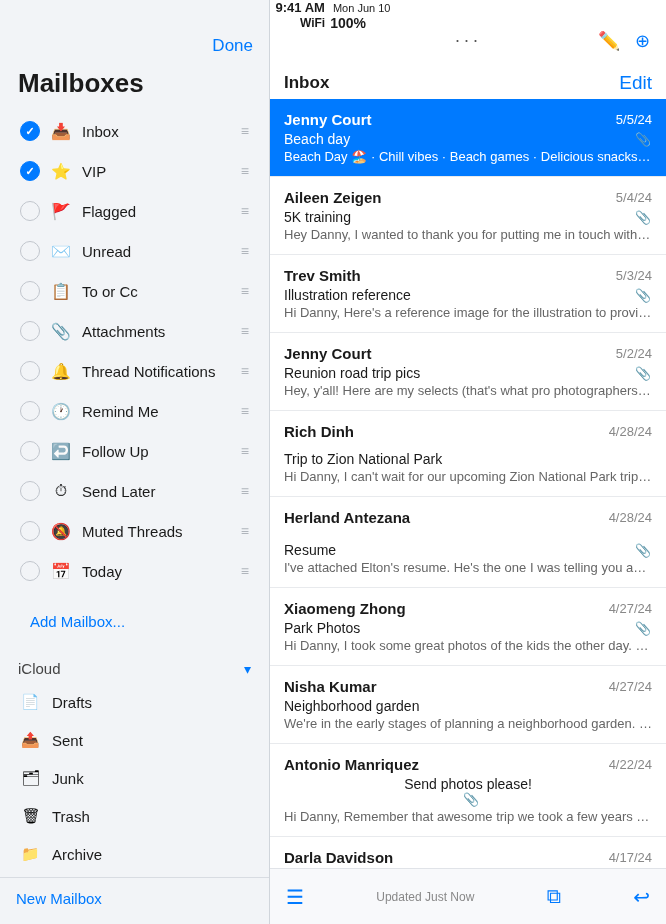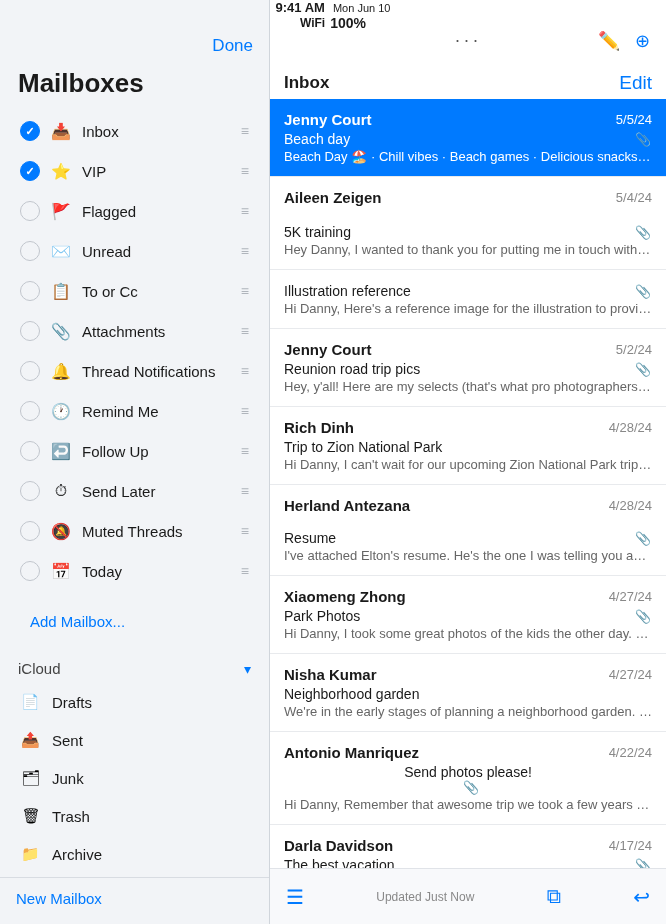--- a/index.html
+++ b/index.html
@@ -474,29 +474,33 @@
     </div>
     <div class="email-row3">
       <span class="email-preview">Beach Day 🏖️ · Chill vibes · Beach games · Delicious snacks · Excellent sunset viewin...</span>
     </div>
   </div>
       <div class="email-item">
     <div class="email-row1">
       <span class="email-sender">Aileen Zeigen</span>
       <span class="email-date">5/4/24</span>
     </div>
-    <div class="email-row3" style="margin-top:16px;justify-content:space-between;">
+    <div class="email-row3" style="margin-top:1px;justify-content:space-between;">
       <span class="email-subject">5K training</span>
       <span class="attachment-icon">📎</span>
     </div>
     <div class="email-row3">
       <span class="email-preview">Hey Danny, I wanted to thank you for putting me in touch with the local running...</span>
     </div>
   </div>
       <div class="email-item">
+    <div class="email-row1">
+      <span class="email-sender">Trev Smith</span>
+      <span class="email-date">5/3/24</span>
+    </div>
     <div class="email-row3" style="margin-top:1px;">
       <span class="email-subject">Illustration reference</span>
       <span class="attachment-icon">📎</span>
     </div>
     <div class="email-row3">
       <span class="email-preview">Hi Danny, Here's a reference image for the illustration to provide some direction. I wa...</span>
     </div>
   </div>
       <div class="email-item">
     <div class="email-row1">
@@ -509,21 +513,21 @@
     </div>
     <div class="email-row3">
       <span class="email-preview">Hey, y'all! Here are my selects (that's what pro photographers call them, right, Andre?...</span>
     </div>
   </div>
       <div class="email-item">
     <div class="email-row1">
       <span class="email-sender">Rich Dinh</span>
       <span class="email-date">4/28/24</span>
     </div>
-    <div class="email-row3" style="margin-top:1px;align-items:flex-end;">
+    <div class="email-row3" style="margin-top:9px;align-items:flex-end;">
       <span class="email-subject">Trip to Zion National Park</span>
 
     </div>
     <div class="email-row3">
       <span class="email-preview">Hi Danny, I can't wait for our upcoming Zion National Park trip. Check out the link and I...</span>
     </div>
   </div>
       <div class="email-item">
     <div class="email-row1">
       <span class="email-sender">Herland Antezana</span>

